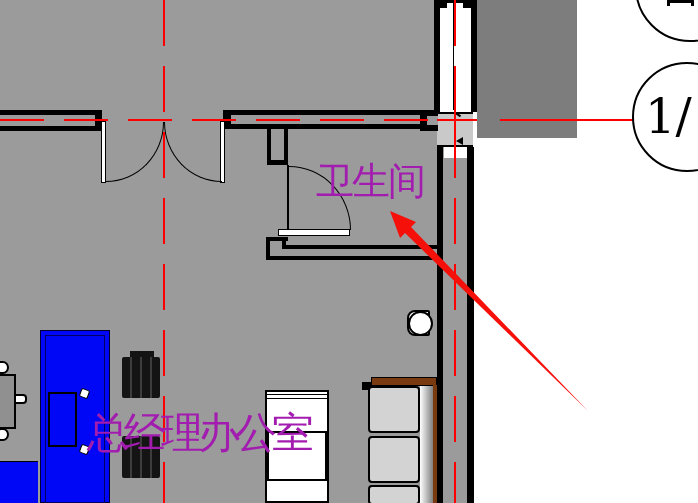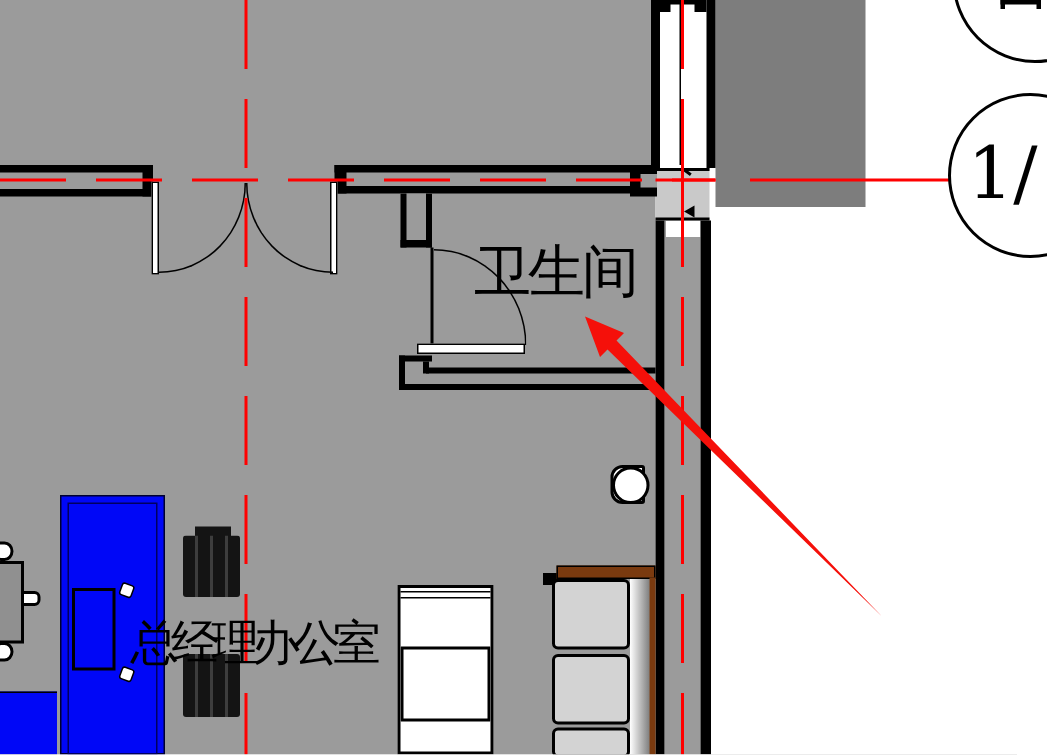--- a/index.html
+++ b/index.html
@@ -1,19 +1,19 @@
 <!DOCTYPE html>
 <html><head>
 <meta charset="utf-8">
 <style>
   html,body{margin:0;padding:0;background:#fff;}
   #canvas{position:relative;width:698px;height:503px;overflow:hidden;background:#ffffff;
           font-family:"DejaVu Sans","Liberation Sans",sans-serif;}
   .abs{position:absolute;box-sizing:border-box;}
-  .cjk{color:#000000;white-space:nowrap;line-height:1;}
+  .cjk{color:#a21caf;white-space:nowrap;line-height:1;}
   .blk{background:#000;}
   .dashv{background:repeating-linear-gradient(to bottom,#ff0000 0 46px,transparent 46px 66px);}
   .dashh{background:repeating-linear-gradient(to right,#ff0000 0 44px,transparent 44px 64px);}
 </style>
 </head>
 <body>
 
 <div id="canvas">
 
   <div class="abs" style="left:0;top:0;width:437px;height:503px;background:#9b9b9b;"></div>
@@ -90,21 +90,21 @@
   <div class="abs" style="left:433px;top:385px;width:4px;height:118px;background:#7a3a0f;"></div>
 
   <div class="abs dashv" style="left:163px;top:0;width:2px;height:503px;"></div>
   <div class="abs dashv" style="left:454px;top:0;width:2px;height:503px;"></div>
   <div class="abs dashh" style="left:0;top:119px;width:477px;height:2px;"></div>
   <div class="abs" style="left:437px;top:119px;width:40px;height:2px;background:#ff0000;"></div>
   <div class="abs" style="left:454px;top:104px;width:2px;height:50px;background:#ff0000;"></div>
   <div class="abs" style="left:500px;top:119px;width:133px;height:2px;background:#ff0000;"></div>
 
   <div class="abs cjk" style="left:316px;top:162px;font-size:38px;letter-spacing:-2px;">卫生间</div>
-  <div class="abs cjk" style="left:87px;top:412px;font-size:32px;letter-spacing:-5px;">总经理办公室</div>
+  <div class="abs cjk" style="left:87px;top:412px;font-size:42px;letter-spacing:-5px;">总经理办公室</div>
 
   <div class="abs" style="left:635px;top:-68px;width:110px;height:110px;background:#fff;border:2px solid #000;border-radius:50%;"></div>
   <div class="abs blk" style="left:667px;top:0;width:27px;height:3px;"></div>
   <div class="abs blk" style="left:667px;top:0;width:3px;height:6px;"></div>
   <div class="abs blk" style="left:691px;top:0;width:3px;height:6px;"></div>
   <div class="abs" style="left:632px;top:62px;width:110px;height:110px;background:#fff;border:2px solid #000;border-radius:50%;"></div>
   <div class="abs" style="left:645px;top:92px;font-family:'DejaVu Serif','Liberation Serif',serif;font-size:48px;line-height:1;color:#000;">1/</div>
 
   <svg class="abs" style="left:0;top:0;pointer-events:none;" width="698" height="503" viewBox="0 0 698 503">
     <polygon points="390,211 416,222 411,227 588,411 405,233 400,238" fill="#f5100a"></polygon>

